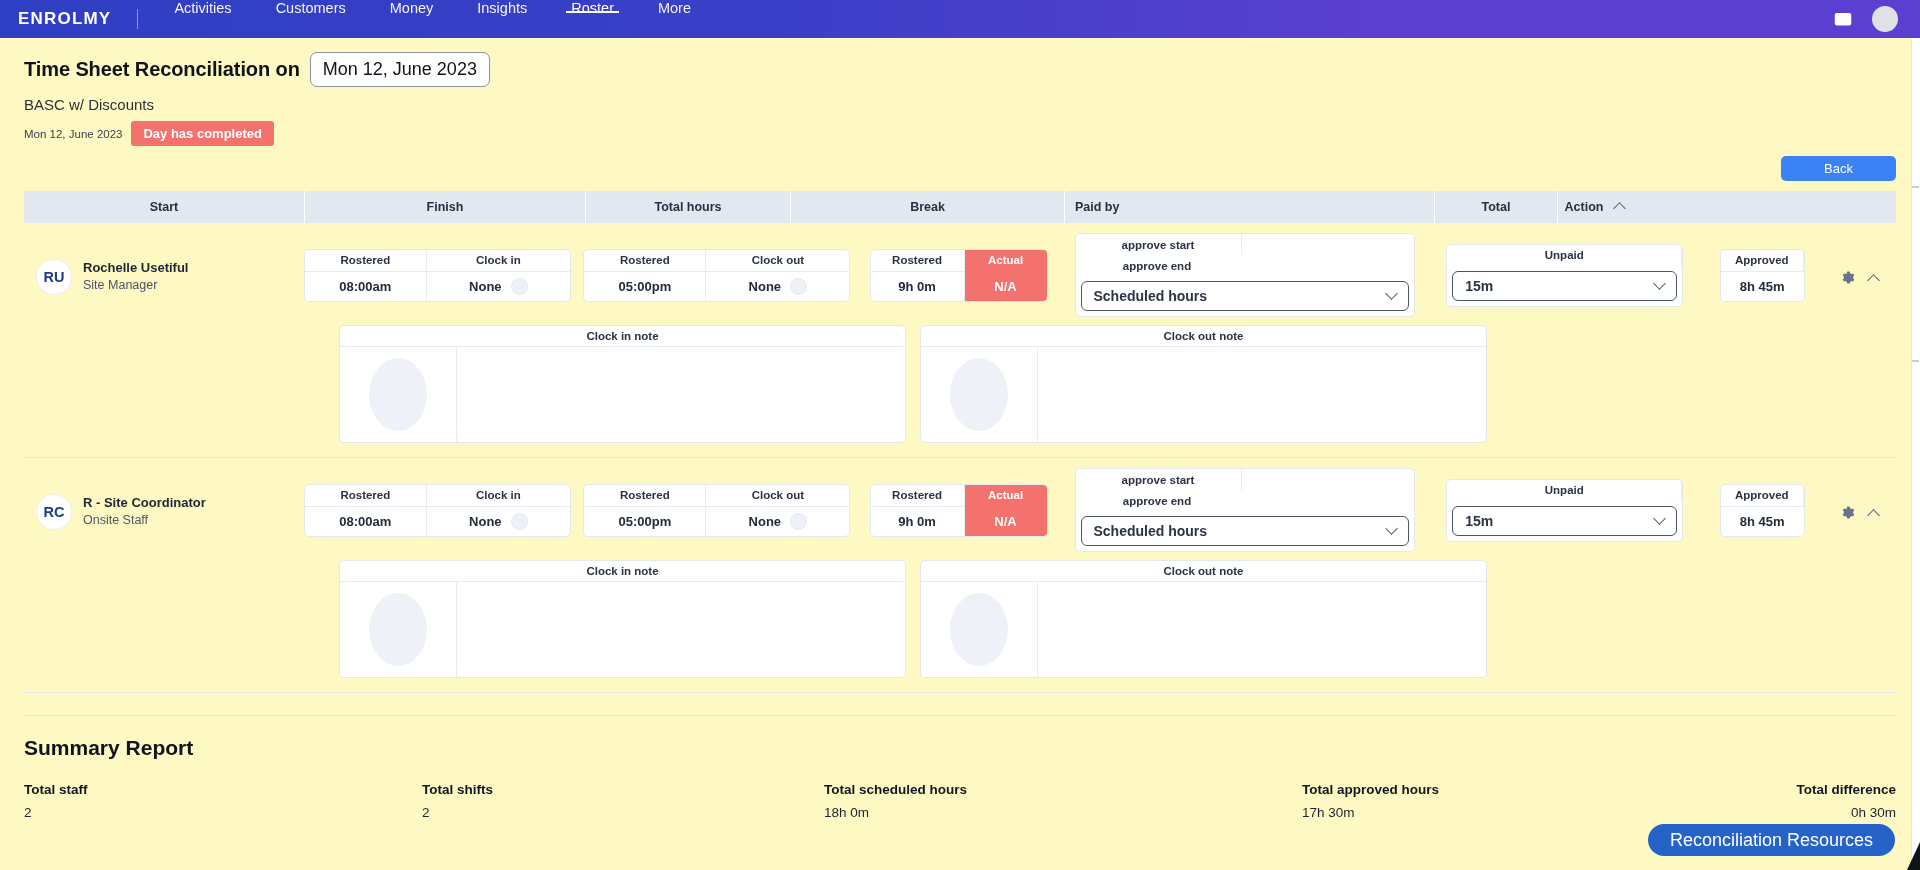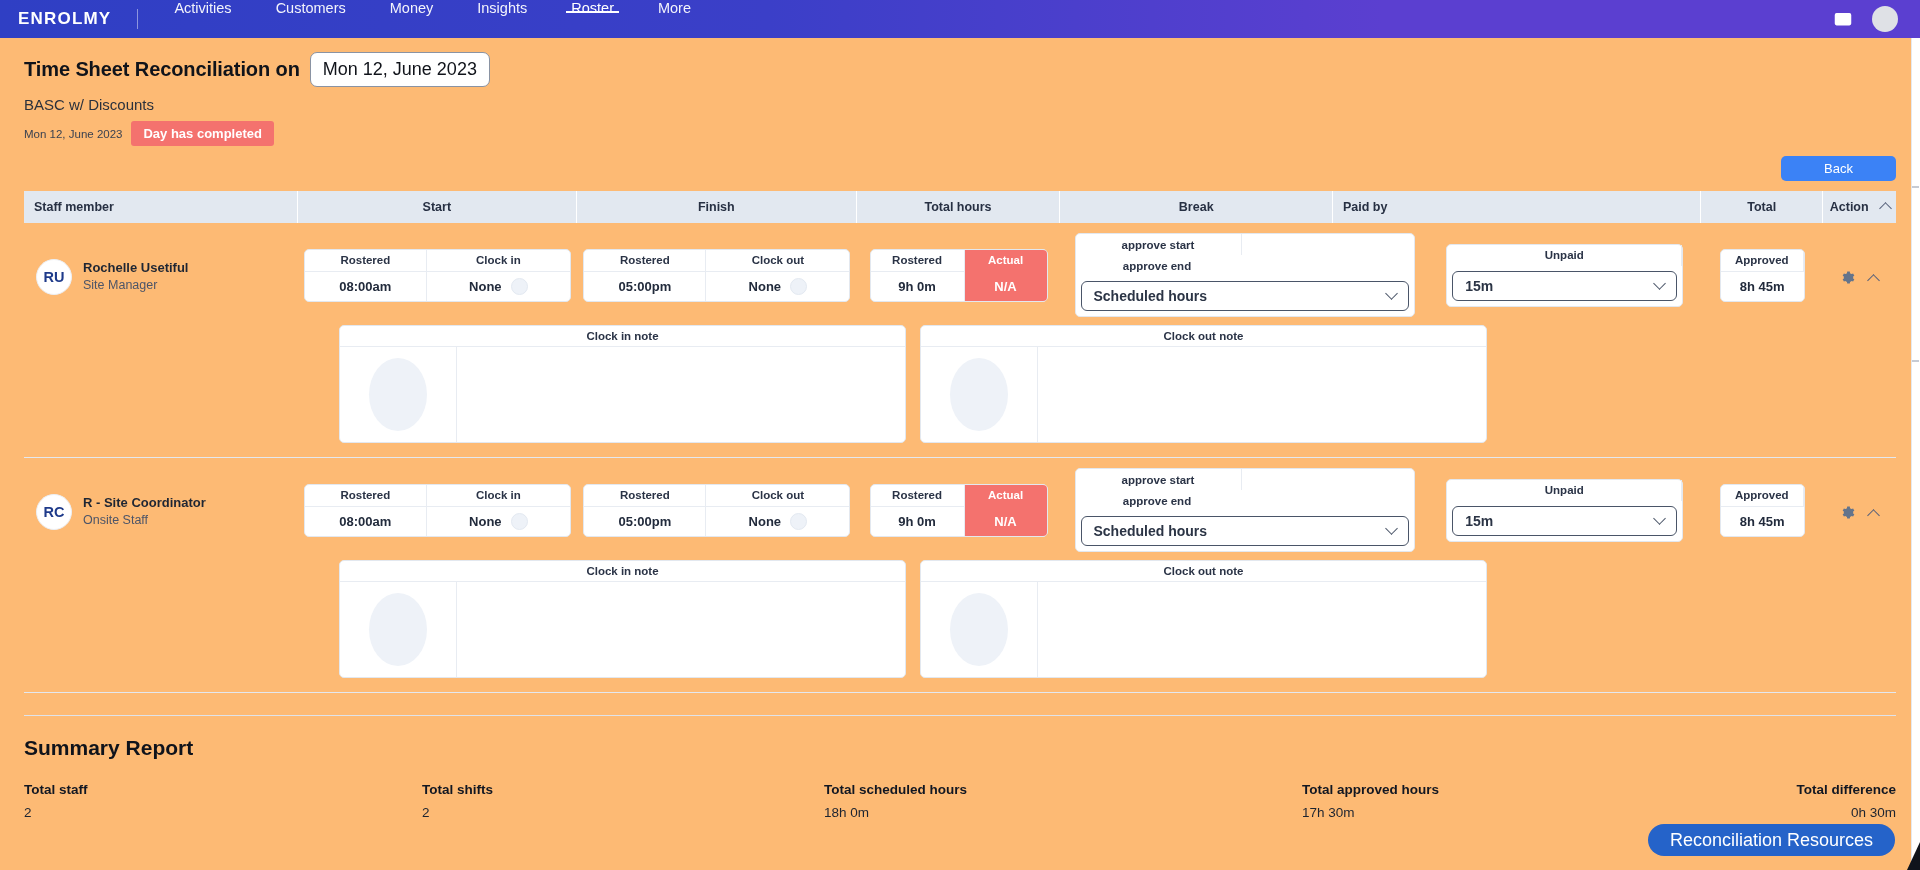--- a/index.html
+++ b/index.html
@@ -2,21 +2,21 @@
 <html><head>
 <meta charset="utf-8">
 <style>
   * { box-sizing: border-box; margin: 0; padding: 0; }
   html, body {
     width: 1920px; height: 870px;
     font-family: "Liberation Sans", sans-serif;
     background: #f7f8fa;
     overflow: hidden;
   }
-  .page { position: relative; width: 1920px; height: 870px; background: #fdba74; }
+  .page { position: relative; width: 1920px; height: 870px; background: #fef9c3; }
 
   
   .navbar {
     height: 38px; width: 1920px;
     background: linear-gradient(90deg, #2f3fc4 0%, #3b3fc8 40%, #5b3fd0 72%, #5b3fd0 100%);
     display: flex; align-items: stretch; position: relative;
   }
   .brand {
     display: flex; align-items: center; padding: 0 0 0 18px;
     color: #fff; font-weight: 700; font-size: 17px; letter-spacing: 1.2px;
@@ -210,21 +210,20 @@
     </div>
   </div>
 
   <div class="back-row">
     <button class="back-btn">Back</button>
   </div>
 
   <div class="table-wrap">
 
     <div class="thead">
-      <div class="th th-staff left">Staff member</div>
       <div class="th th-start center">Start</div>
       <div class="th th-finish center">Finish</div>
       <div class="th th-total-h center">Total hours</div>
       <div class="th th-break center">Break</div>
       <div class="th th-paidby">Paid by</div>
       <div class="th th-total center">Total</div>
       <div class="th th-action">
         <span>Action</span>
         <span class="chev-up"></span>
       </div>

